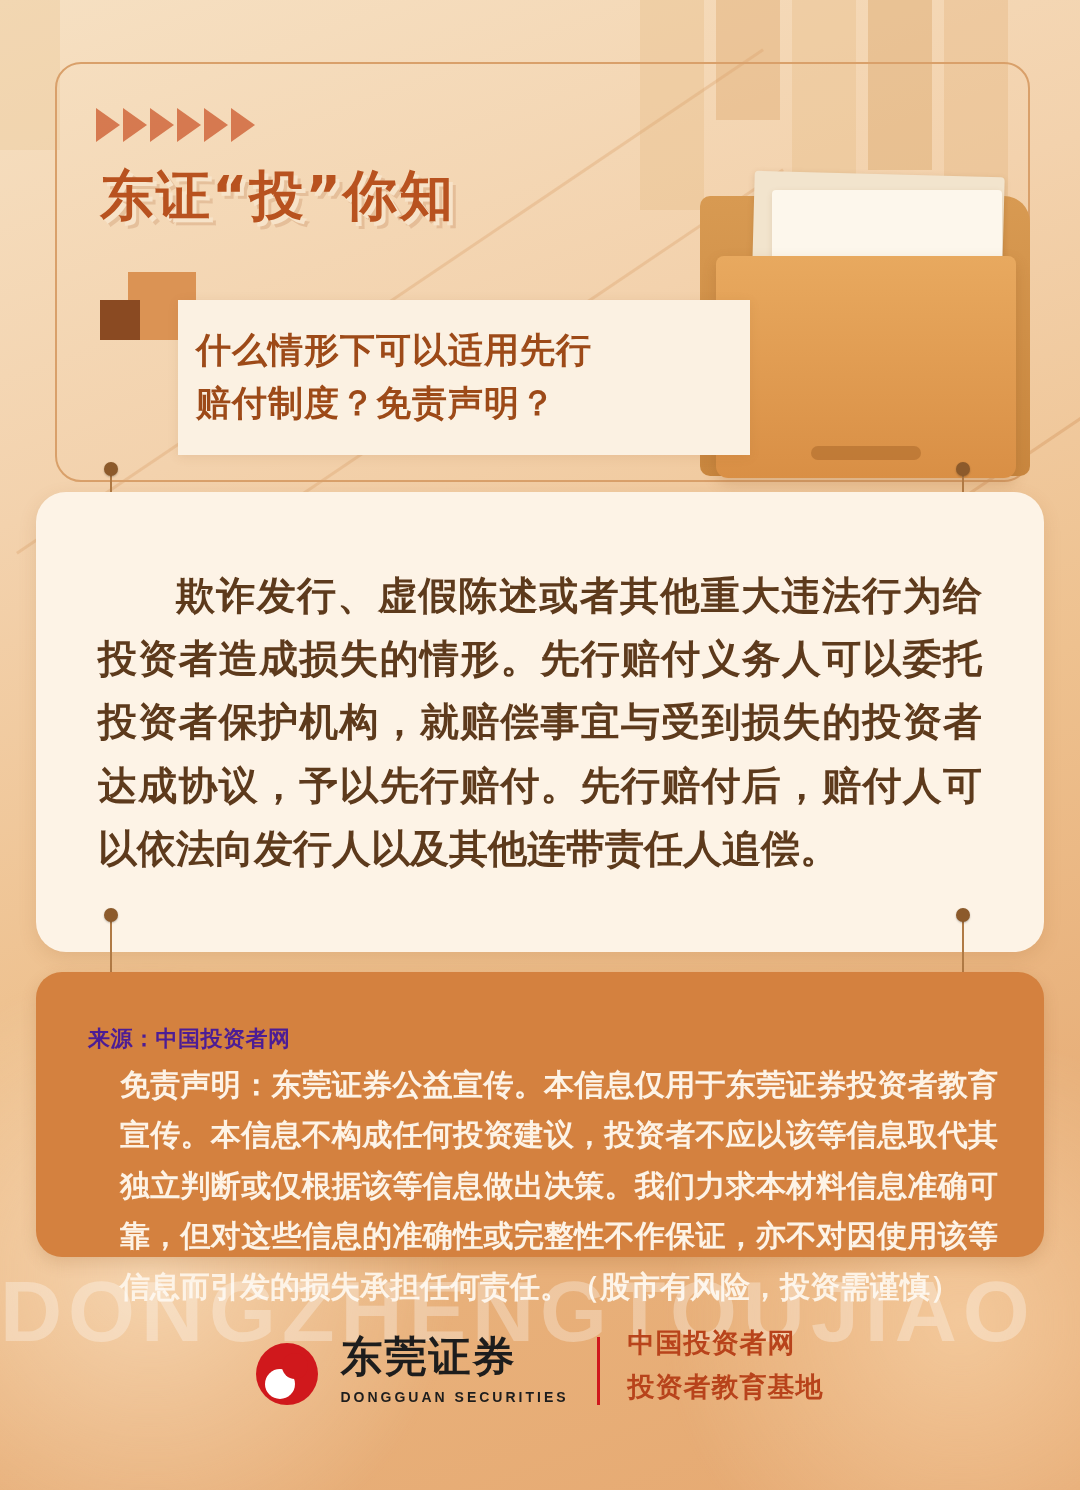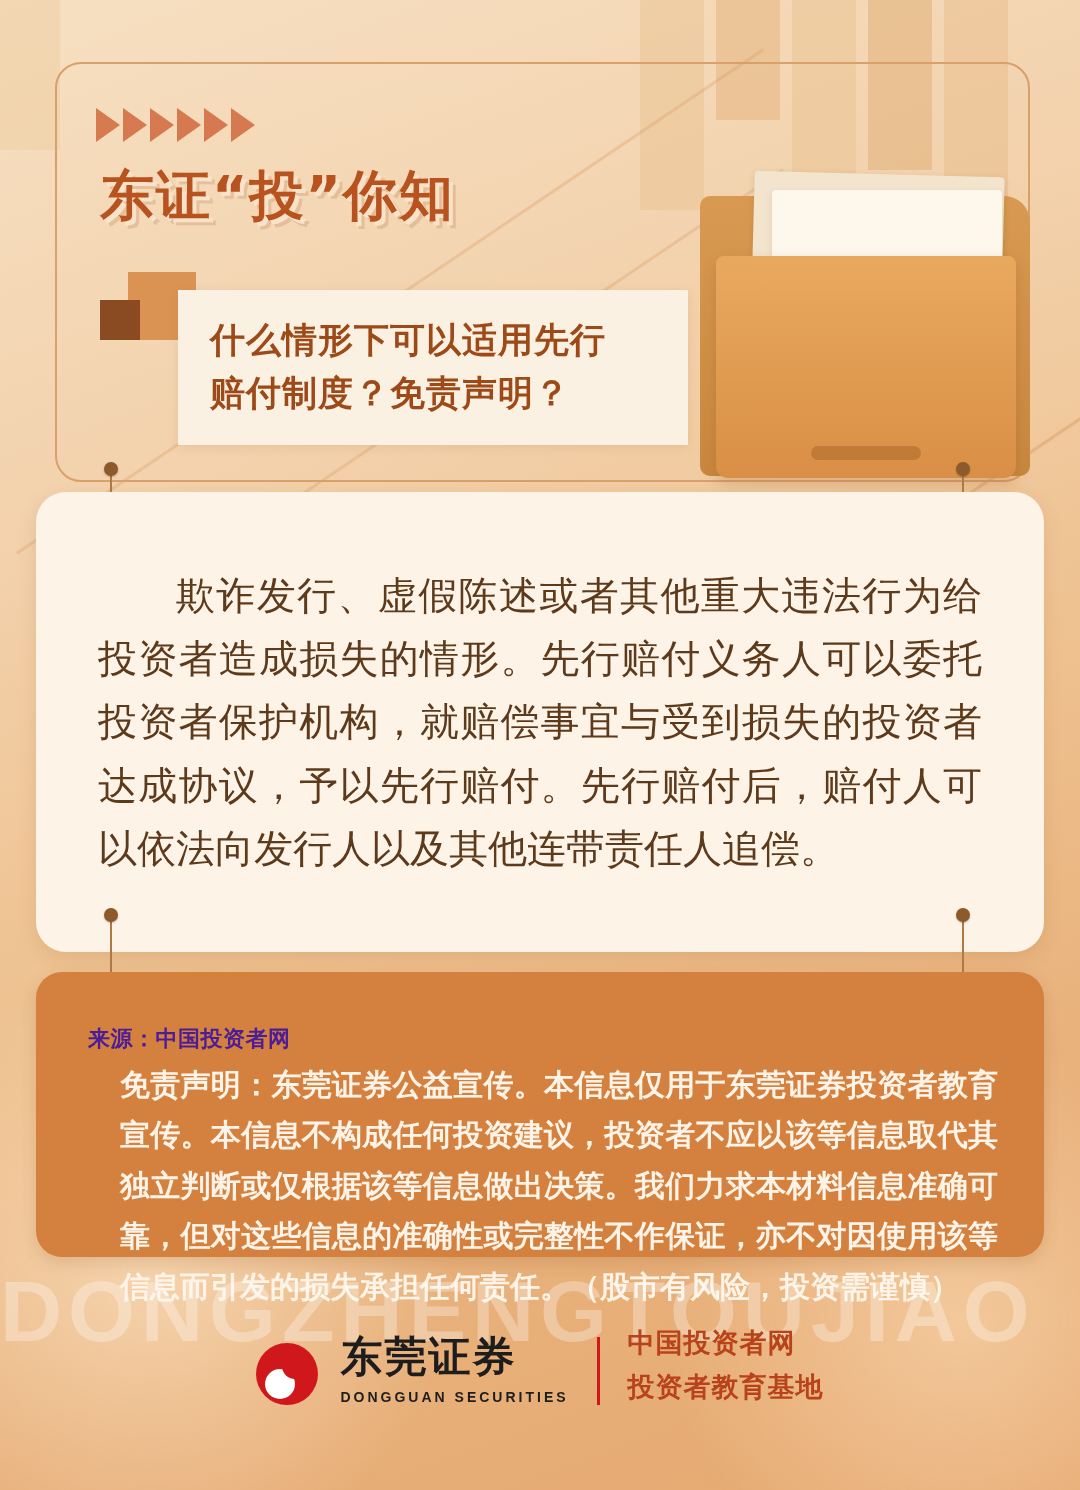--- a/index.html
+++ b/index.html
@@ -60,22 +60,22 @@
     font-family: "DejaVu Sans", "Liberation Sans", sans-serif;
     white-space: nowrap;
   }
 
   
   .sq-dark { position: absolute; left: 100px; top: 300px; width: 40px; height: 40px; background: #8a4a22; }
   .sq-mid  { position: absolute; left: 128px; top: 272px; width: 68px; height: 68px; background: #d98f4f; opacity:.95; }
 
   
   .subtitle-card {
-    position: absolute; left: 178px; top: 290px;
-    width: 510px; padding: 24px 26px 26px 32px;
+    position: absolute; left: 178px; top: 300px;
+    width: 572px; padding: 24px 26px 26px 18px;
     background: #fbf1e2;
     box-shadow: 0 2px 10px rgba(150,90,40,.12);
   }
   .subtitle-line {
     font-size: 35px; font-weight: 700; color: #9d4a18;
     line-height: 1.5; letter-spacing: 1px;
     font-family: "DejaVu Sans", "Liberation Sans", sans-serif;
   }
 
   
@@ -118,21 +118,21 @@
 
   
   .main-card {
     position: absolute; left: 36px; top: 492px; width: 1008px; height: 460px;
     background: #fdf3e6;
     border-radius: 30px;
     box-shadow: 0 6px 18px rgba(150,90,40,.15);
   }
   .main-text {
     position: absolute; left: 62px; right: 62px; top: 72px;
-    font-size: 39px; line-height: 1.62; color: #5d3a1c; font-weight: 400;
+    font-size: 39px; line-height: 1.62; color: #5d3a1c; font-weight: 700;
     text-indent: 78px; text-align: justify;
     font-family: "DejaVu Sans", "Liberation Sans", sans-serif;
   }
 
   
   .disclaimer-card {
     position: absolute; left: 36px; top: 972px; width: 1008px; height: 285px;
     background: #d4813f;
     border-radius: 26px;
     box-shadow: 0 6px 16px rgba(140,80,30,.18);

